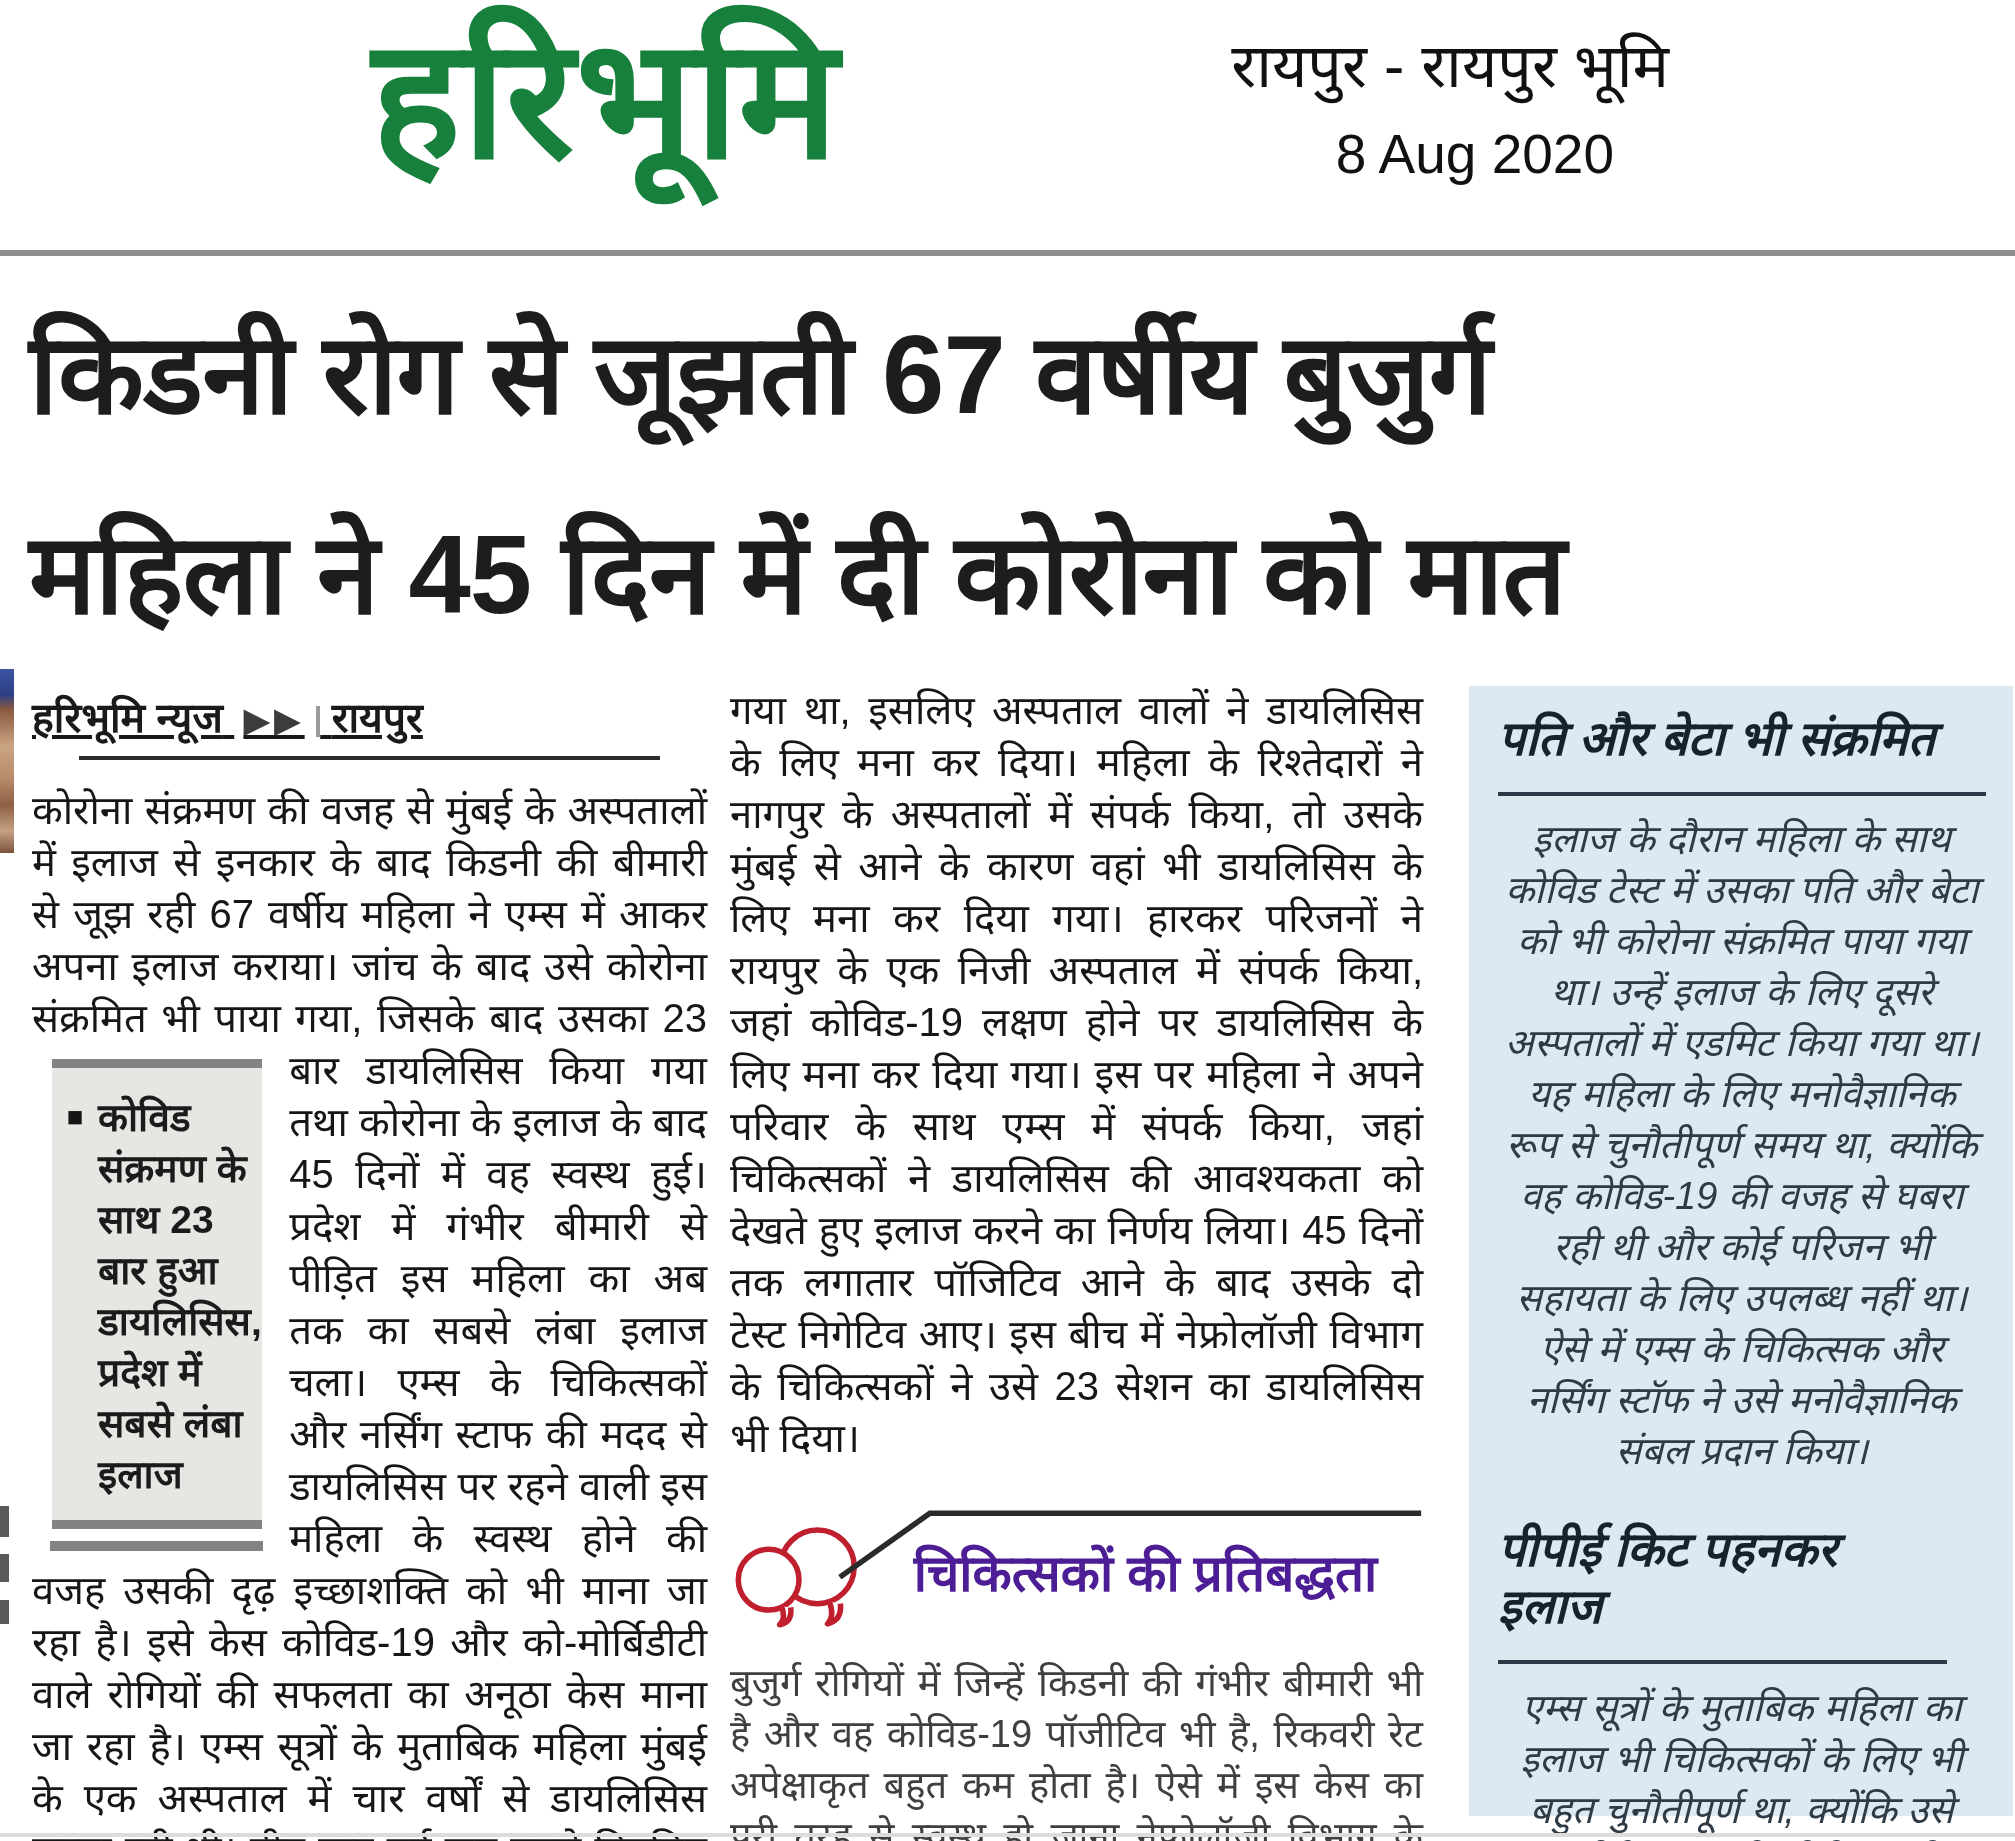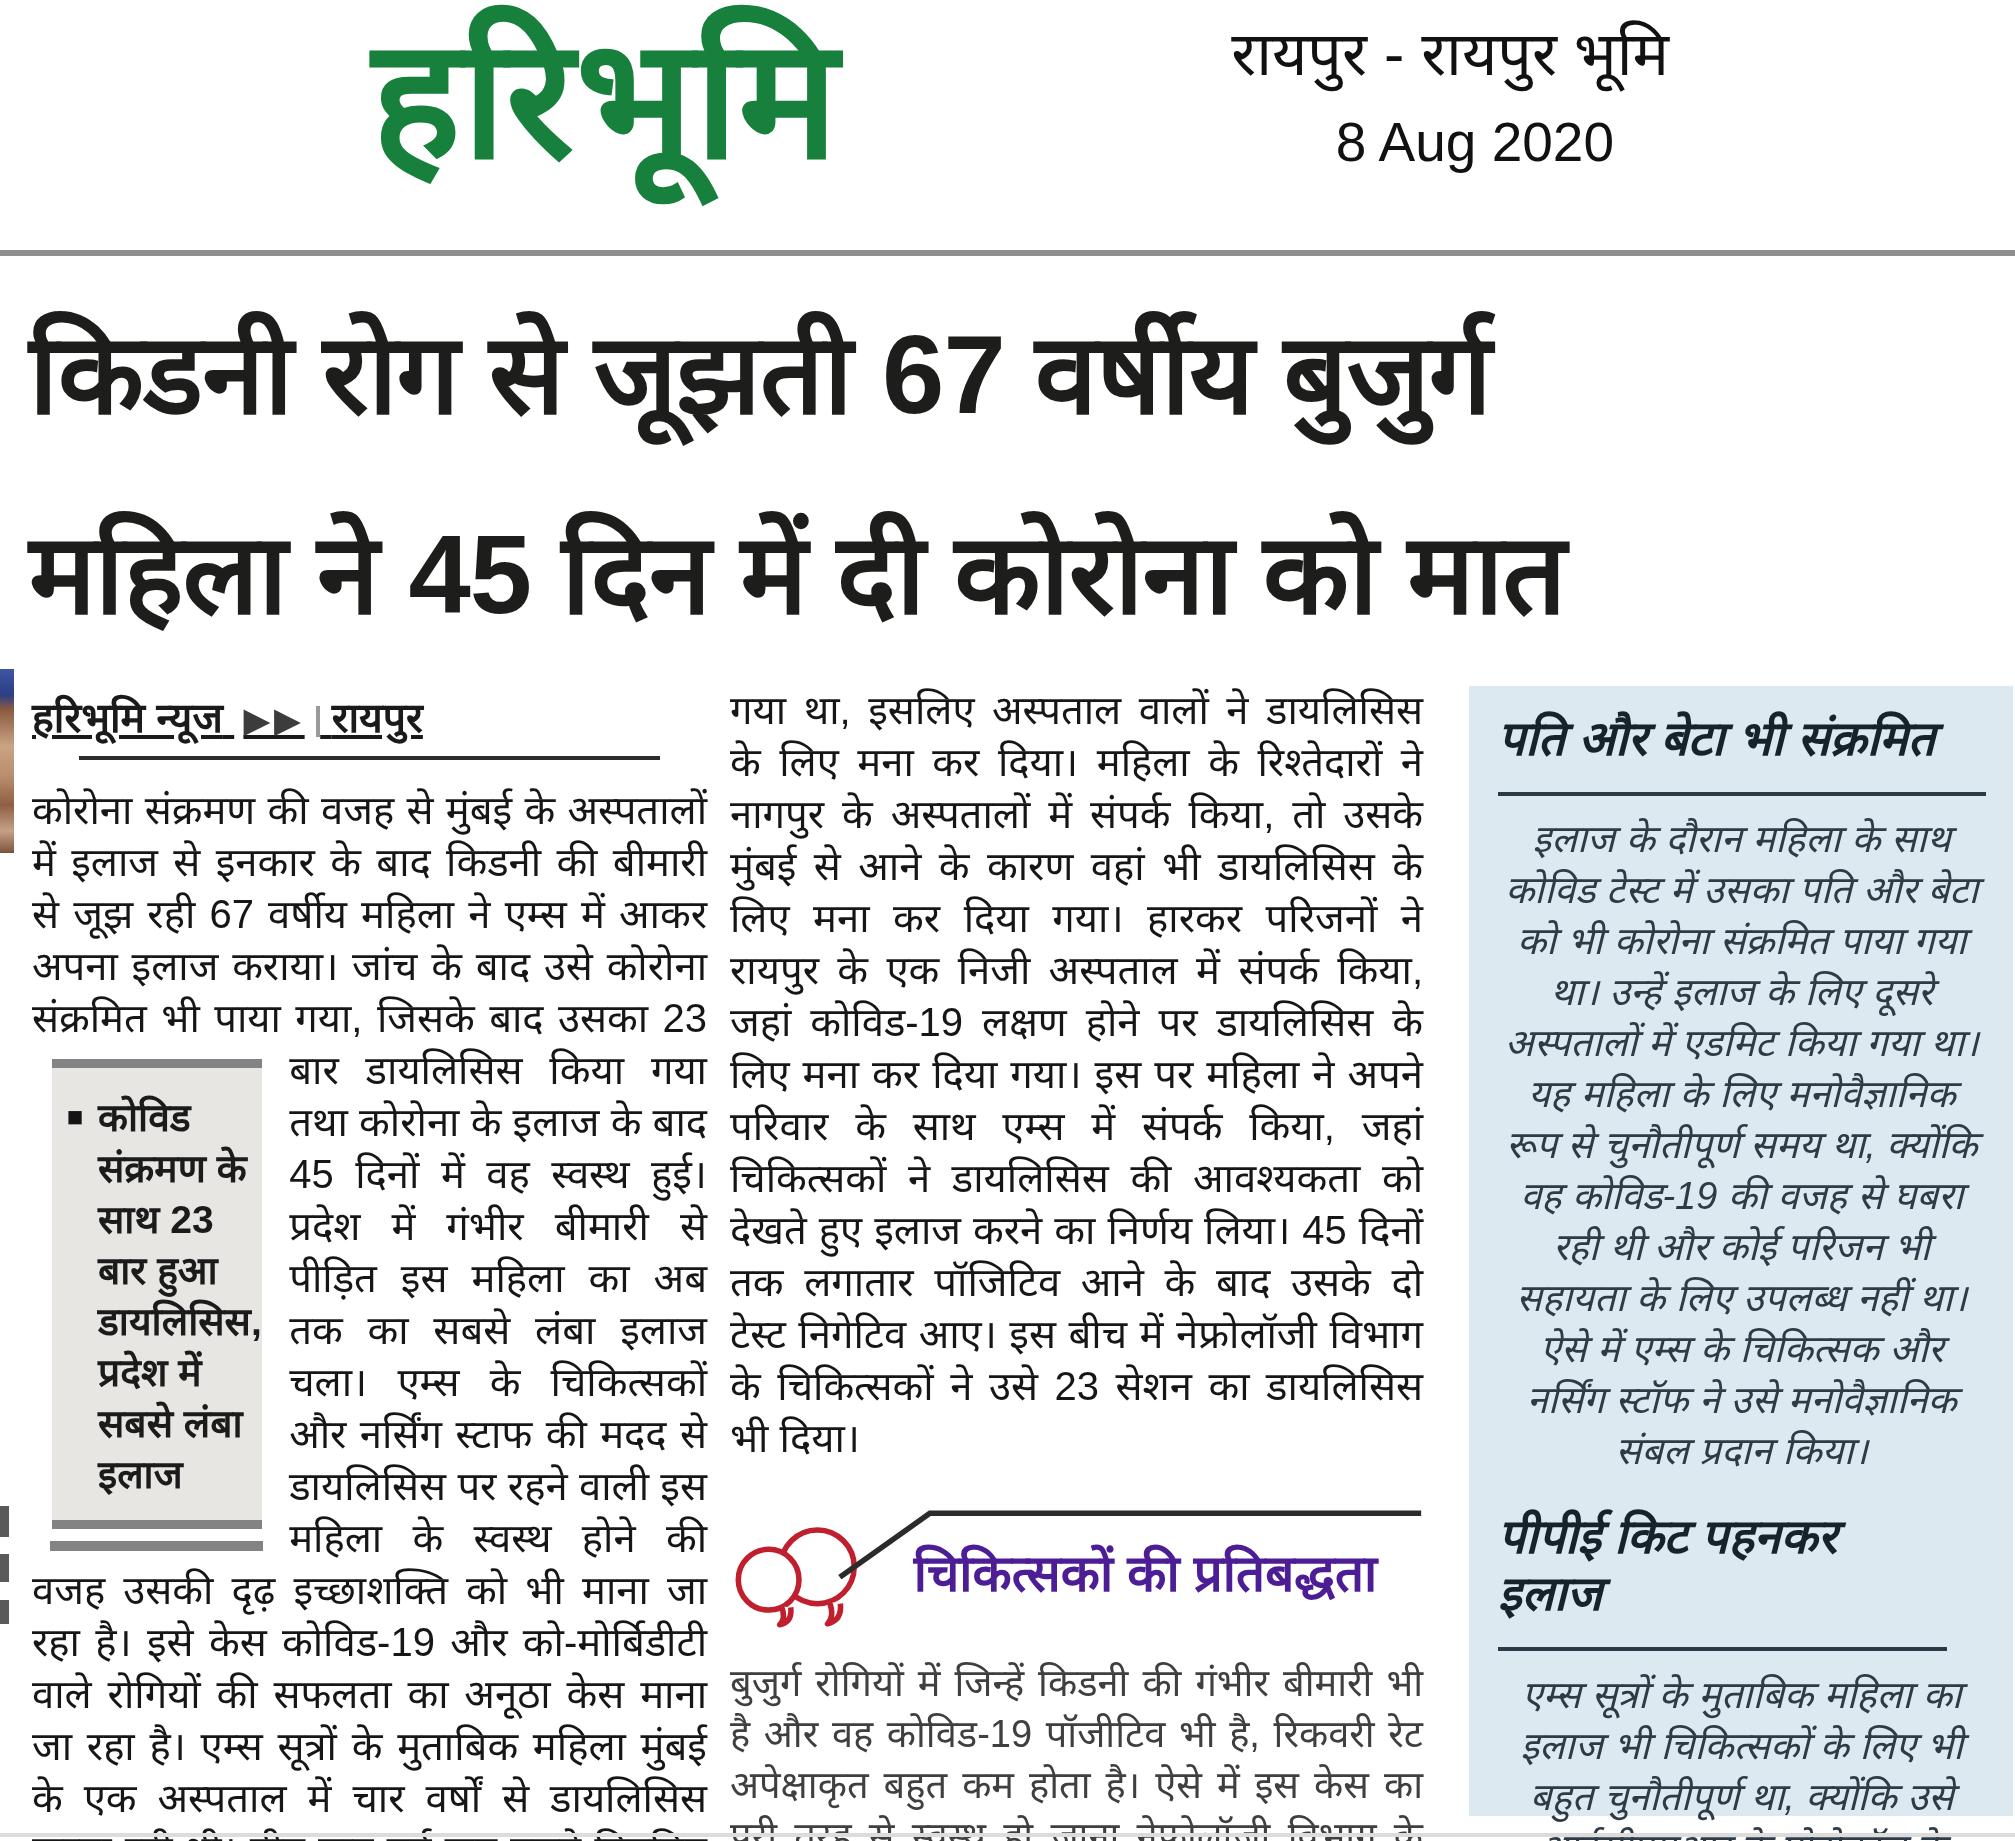--- a/index.html
+++ b/index.html
@@ -7,21 +7,21 @@
     width:2016px;height:1841px;position:relative;overflow:hidden;background:#ffffff;
     font-family:"Liberation Sans","DejaVu Sans",sans-serif;color:#1c1c1c;
   }
   
   .masthead{position:absolute;left:0;top:0;width:1880px;height:250px;background:#fff;}
   .logo{
     position:absolute;left:165px;top:7.3px;width:882px;
     font-size:167px;font-weight:900;color:#17803c;letter-spacing:1.8px;line-height:184px;
     text-align:center;
   }
-  .edition-block{position:absolute;right:211px;top:14px;text-align:right;color:#111;}
+  .edition-block{position:absolute;right:211px;top:26px;text-align:right;color:#111;}
   .edition{font-size:61px;font-weight:400;line-height:81px;}
   .pubdate{font-size:55px;font-weight:400;line-height:73px;margin-top:11px;padding-right:55px;}
   .masthead-rule{position:absolute;left:0;top:250px;width:2016px;height:6.4px;background:#8f8f8f;}
   
   .headline{
     position:absolute;left:29px;top:275px;width:1965px;
     font-size:112px;line-height:200px;font-weight:800;color:#1d1d1b;letter-spacing:-0.9px;
   }
   
   .col{position:absolute;top:684px;font-size:40px;line-height:52px;text-align:justify;color:#161616;}
@@ -59,21 +59,21 @@
   }
   
   .sidebar{
     position:absolute;left:1469px;top:686px;width:544px;height:1130px;
     background:#dde9f1;box-sizing:border-box;padding:24px 27.5px 18.4px 29px;
   }
   .sb-heading{
     font-size:48px;line-height:57px;font-weight:800;font-style:italic;color:#17222b;
     border-bottom:4.6px solid #2a3a47;padding-bottom:25px;margin-bottom:18.4px;
   }
-  .sb-heading.second{margin-top:31px;width:92%;}
+  .sb-heading.second{margin-top:44px;width:92%;}
   .sb-text{
     font-size:38px;line-height:51px;font-style:italic;color:#2e3b46;text-align:center;
   }
   
   .edge-photo{
     position:absolute;left:0;top:669px;width:13.8px;height:184px;
     background:linear-gradient(180deg,#3d55a4 0%,#2c3f86 14%,#8a5a3f 22%,#caa483 42%,#b98e6d 58%,#8f5f44 74%,#c5a284 88%,#7d523c 100%);
   }
   .edge-mark{position:absolute;left:0;width:9.2px;background:#5a5a5a;}
   .m1{top:1506px;height:31px;}

